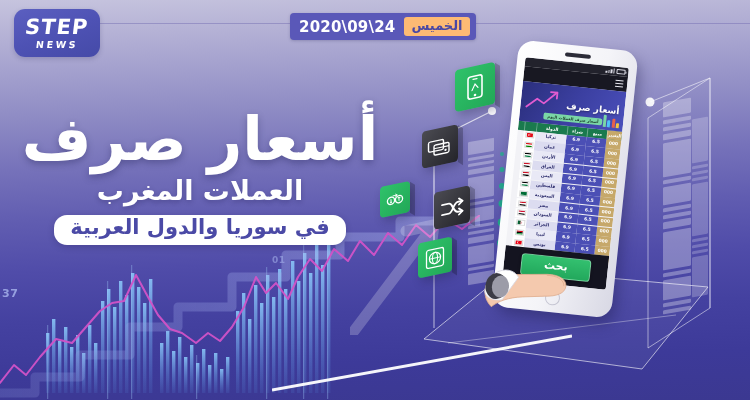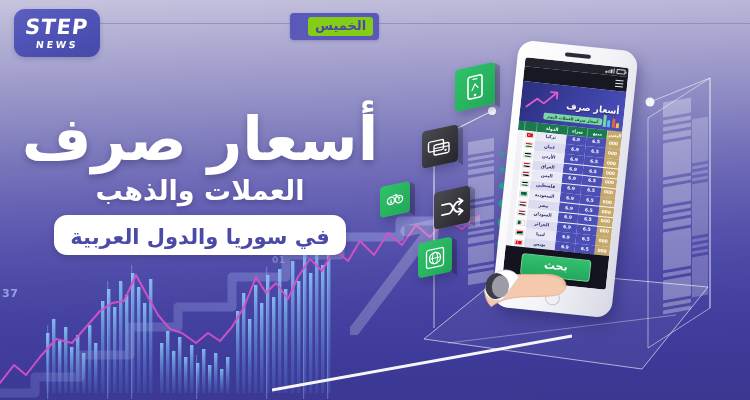--- a/index.html
+++ b/index.html
@@ -107,21 +107,21 @@
   }
   .date-num {
     color: #ffffff;
     font-size: 15px;
     font-weight: 700;
     letter-spacing: .2px;
     font-family: "DejaVu Sans", "Liberation Sans", sans-serif;
   }
   .date-day {
     margin-left: 9px;
-    background: #84cc16;
+    background: #fdba74;
     color: #4a48a4;
     font-size: 13px;
     font-weight: 700;
     border-radius: 3px;
     padding: 2px 7px 3px;
     line-height: 1.05;
   }
 
   
   .headline {
@@ -146,21 +146,21 @@
     text-shadow: 0 2px 5px rgba(30,28,80,.3);
   }
   .h-badge {
     display: inline-block;
     margin-top: 9px;
     background: #ffffff;
     color: #4b4aa6;
     font-size: 21px;
     font-weight: 900;
     border-radius: 13px;
-    padding: 11px 16px 7px;
+    padding: 1px 16px 7px;
     line-height: 1.05;
     box-shadow: 0 2px 6px rgba(30,28,80,.25);
   }
 
   
   .tile {
     position: absolute;
     border-radius: 4px;
     transform: skewY(-12deg);
     box-shadow: 3px 5px 9px rgba(30,28,70,.3);
@@ -571,26 +571,27 @@
     </svg>
   </div>
 
   <div class="logo-rule"></div>
   <div class="logo">
     <div class="logo-step">STEP</div>
     <div class="logo-news">NEWS</div>
   </div>
 
   <div class="datebar">
+    <span class="date-num">2020\09\24</span>
     <span class="date-day">الخميس</span>
   </div>
 
   <div class="headline">
     <div class="h-main">أسعار صرف</div>
-    <div class="h-sub">العملات والذهب</div>
+    <div class="h-sub">العملات المغرب</div>
     <div class="h-badge">في سوريا والدول العربية</div>
   </div>
 
   <div class="tile green tile-phone">
     <span class="tile-edge"></span>
     <svg width="20" height="26" viewBox="0 0 20 26" xmlns="http://www.w3.org/2000/svg">
       <rect x="3" y="2" width="14" height="22" rx="2.5" fill="none" stroke="#ffffff" stroke-width="1.6"></rect>
       <line x1="8" y1="5" x2="12" y2="5" stroke="#ffffff" stroke-width="1.2" stroke-linecap="round"></line>
       <circle cx="10" cy="21" r="1.3" fill="#ffffff"></circle>
       <path d="M 7,16 L 10,10 L 13,14" fill="none" stroke="#ffffff" stroke-width="1.2" stroke-linecap="round"></path>

